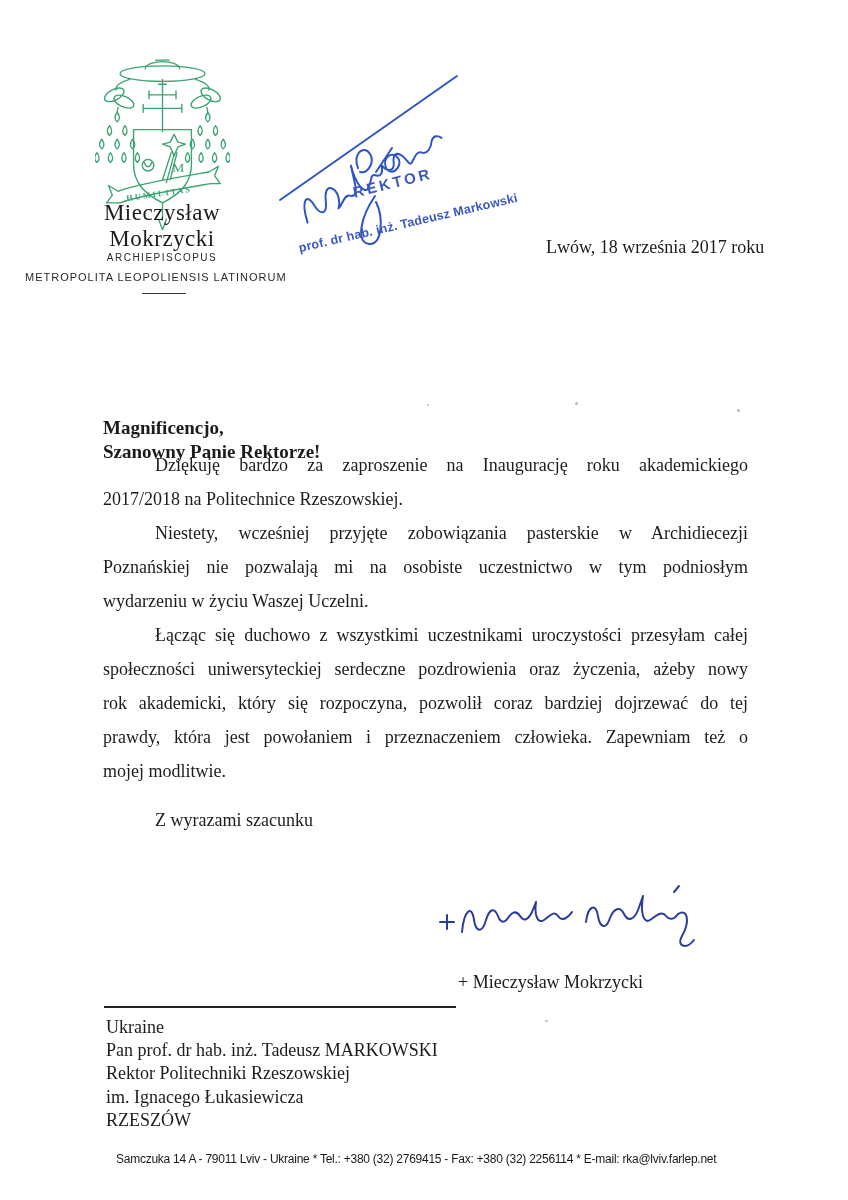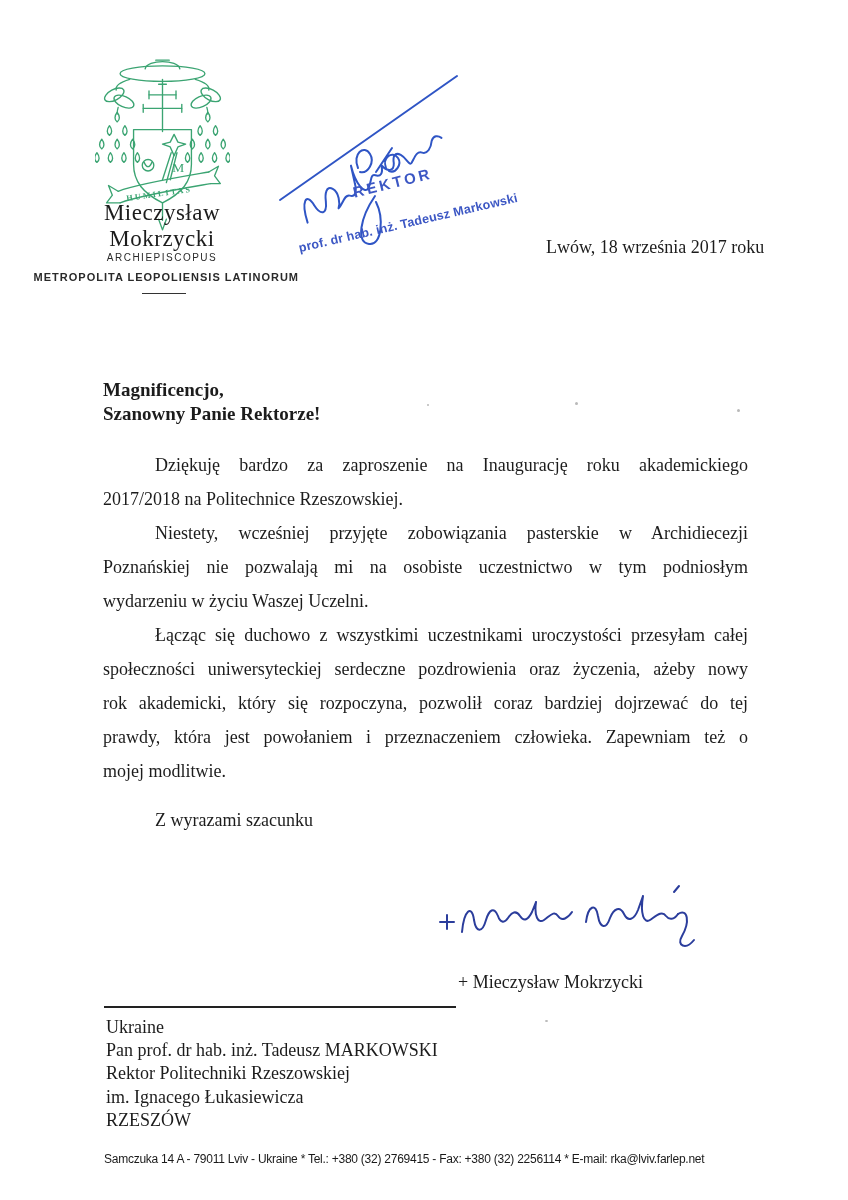--- a/index.html
+++ b/index.html
@@ -3,44 +3,44 @@
 <meta charset="utf-8">
 <style>
   html,body{margin:0;padding:0;background:#e8e8e8;}
   #page{position:relative;width:848px;height:1200px;background:#ffffff;overflow:hidden;
         font-family:"Liberation Serif",serif;color:#1c1c1c;}
   .abs{position:absolute;}
   
   .lh-name{left:52px;top:200px;width:220px;text-align:center;font-size:23px;letter-spacing:.5px;}
   .lh-t1{left:52px;top:252px;width:220px;text-align:center;font-size:10px;letter-spacing:1.5px;
          font-family:"Liberation Sans",sans-serif;color:#2a2a2a;}
-  .lh-t2{left:25px;top:271px;width:274px;text-align:right;font-size:11px;letter-spacing:1px;
-         font-family:"Liberation Sans",sans-serif;color:#2a2a2a;font-weight:bold;}
+  .lh-t2{left:25px;top:271px;width:274px;text-align:left;font-size:11px;letter-spacing:1px;
+         font-family:"Liberation Sans",sans-serif;color:#2a2a2a;}
   .lh-rule{left:142px;top:293px;width:44px;border-top:1.5px solid #333;}
   
   .date{left:546px;top:237px;font-size:18px;}
   
-  .salut{left:103px;top:378px;font-size:19px;font-weight:bold;line-height:24px;}
+  .salut{left:103px;top:416px;font-size:19px;font-weight:bold;line-height:24px;}
   .body-block{left:103px;top:448px;width:645px;font-size:18px;line-height:34px;}
   .bl{width:100%;}
   .just{text-align:justify;text-align-last:justify;}
   .indent{padding-left:52px;box-sizing:border-box;}
   .closing{left:155px;top:810px;font-size:18px;}
   
   .annot{left:272px;top:68px;width:262px;height:200px;}
   .stamp{position:absolute;font-family:"Liberation Sans",sans-serif;font-weight:bold;color:#3c57c4;white-space:nowrap;}
   .stamp-rektor{left:80px;top:106px;font-size:15px;letter-spacing:3px;transform:rotate(-14deg);}
   .stamp-name{left:24px;top:148px;font-size:12.5px;transform:rotate(-13deg);letter-spacing:.2px;}
   
   .sig-print{left:458px;top:972px;font-size:18px;font-family:Liberation Serif, serif;}
   
   .rec-rule{left:104px;top:1006px;width:352px;border-top:2px solid #222;}
   .recipient{left:106px;top:1016px;font-size:18px;line-height:23.2px;}
   
-  .footer{left:104px;top:1152px;width:700px;font-family:"Liberation Sans",sans-serif;
+  .footer{left:116px;top:1152px;width:700px;font-family:"Liberation Sans",sans-serif;
           font-size:12px;letter-spacing:-0.25px;color:#1a1a1a;white-space:nowrap;}
   .speck{position:absolute;background:#b9b9b9;border-radius:50%;}
   svg{display:block;}
 </style>
 </head>
 <body>
 
 <div id="page">
 
   <div class="abs" style="left:95px;top:56px;width:135px;height:178px;">

